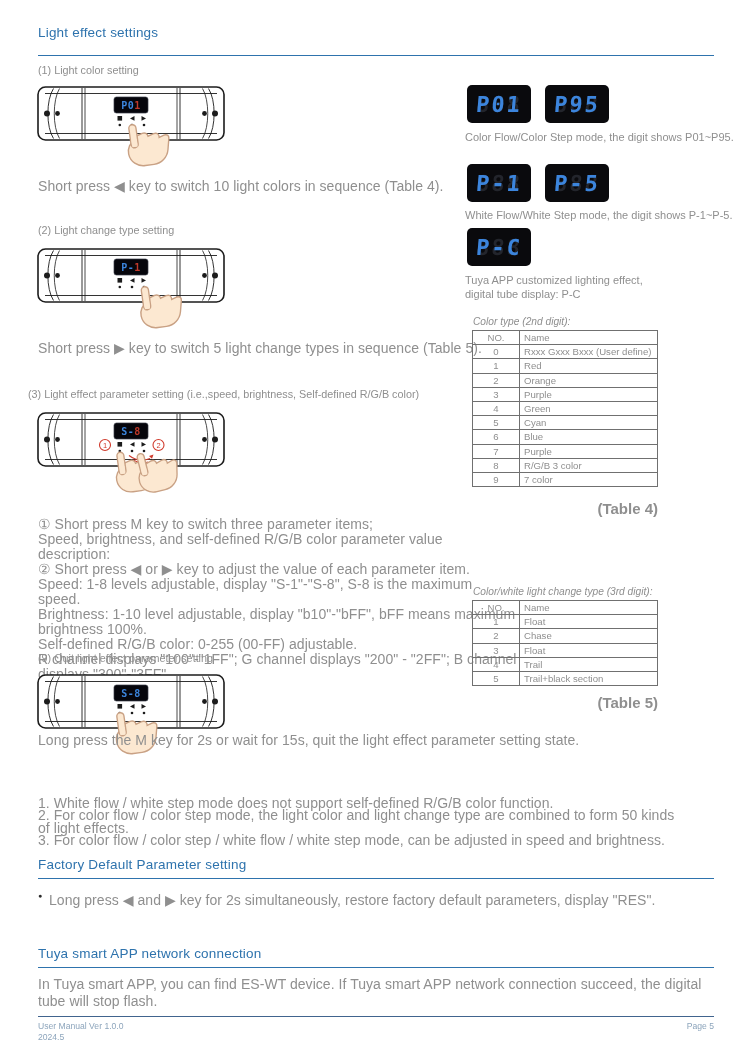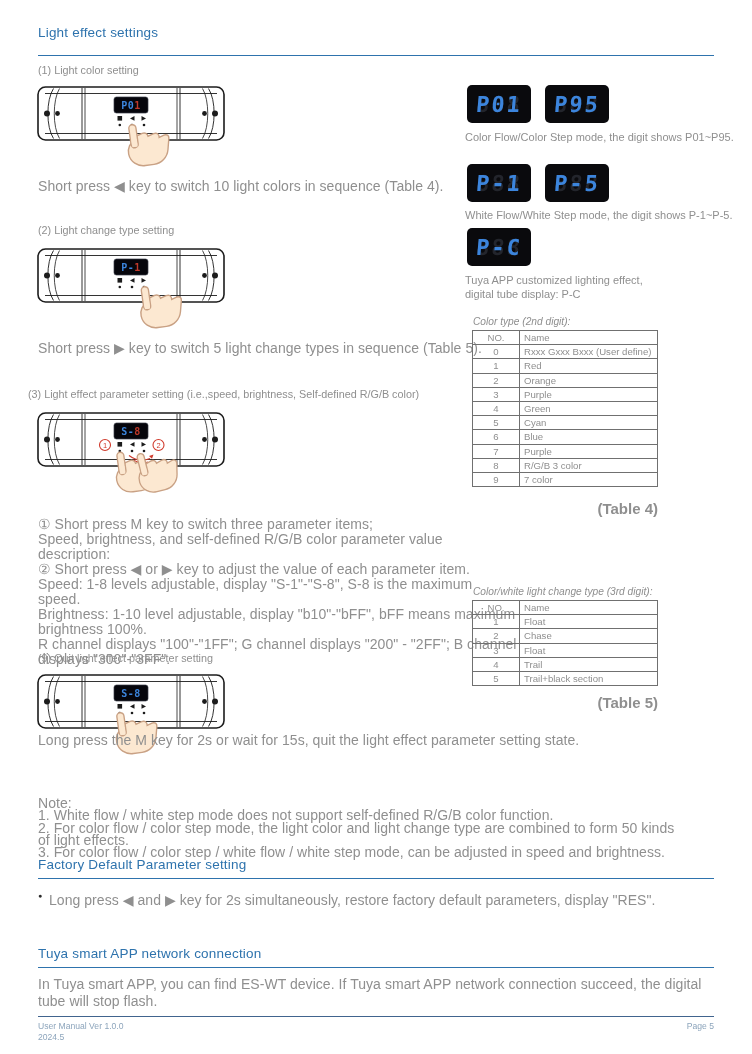--- a/index.html
+++ b/index.html
@@ -173,20 +173,21 @@
       <rect x="-1.7" y="9" width="3.4" height="5" style="fill:var(--hand-fill)"></rect>
     </g>
   </svg>
 
   <div class="abs body-t lines15" style="left:38px;top:517px;width:480px">
     <div>① Short press M key to switch three parameter items;</div>
     <div>Speed, brightness, and self-defined R/G/B color parameter value description:</div>
     <div>② Short press ◀ or ▶ key to adjust the value of each parameter item.</div>
     <div>Speed: 1-8 levels adjustable, display "S-1"-"S-8", S-8 is the maximum speed.</div>
     <div>Brightness: 1-10 level adjustable, display "b10"-"bFF", bFF means maximum brightness 100%.</div>
+    <div>Self-defined R/G/B color: 0-255 (00-FF) adjustable.</div>
     <div>R channel displays "100"-"1FF"; G channel displays "200" - "2FF"; B channel displays "300"-"3FF".</div>
   </div>
 
   <div class="abs sec-h" style="left:38px;top:652px">(9) Quit light effect parameter setting</div>
 
   <svg class="abs" style="left:36px;top:672px" width="192" height="100" viewBox="0 0 192 100">
     <rect x="2" y="3" width="186" height="53" rx="7.5" fill="#fff" style="stroke:var(--device-line)" stroke-width="1.6"></rect>
     <line x1="9" y1="9.5" x2="181" y2="9.5" style="stroke:var(--device-line)" stroke-width="0.9"></line>
     <line x1="9" y1="49.5" x2="181" y2="49.5" style="stroke:var(--device-line)" stroke-width="0.9"></line>
     <path d="M17.5,4.5 C10,16 10,43 17.5,54.5" fill="none" style="stroke:var(--device-line)" stroke-width="0.9"></path>
@@ -212,21 +213,20 @@
     <g transform="translate(84,41.5) rotate(-8) scale(1.55)">
       <path d="M2.3,7 l3.5,-1 c1.8,-0.5 3.3,0.5 3.5,2.3 l3.8,-1.1 c2,-0.6 3.5,0.6 3.2,2.8 l3.3,-1 c1.8,-0.5 3.2,0.7 2.8,2.5 l-1.6,7.2 c-1.1,4.8 -5.3,8.1 -10.2,8.1 h-5.6 c-5.1,0 -9.3,-3.7 -9.7,-8.8 c-0.3,-3.8 1.9,-7.2 5.4,-8.6 z" style="fill:var(--hand-fill);stroke:var(--hand-line)" stroke-width="0.9"></path>
       <rect x="-2.3" y="-0.5" width="4.6" height="15" rx="2.3" style="fill:var(--hand-fill);stroke:var(--hand-line)" stroke-width="0.9"></rect>
       <rect x="-1.7" y="9" width="3.4" height="5" style="fill:var(--hand-fill)"></rect>
     </g>
   </svg>
 
   <div class="abs body-t" style="left:38px;top:732px">Long press the M key for 2s or wait for 15s, quit the light effect parameter setting state.</div>
 
   <div class="abs body-t lines12" style="left:38px;top:797px;width:650px">
-    <div>Note:</div>
     <div>1. White flow / white step mode does not support self-defined R/G/B color function.</div>
     <div>2. For color flow / color step mode, the light color and light change type are combined to form 50 kinds of light effects.</div>
     <div>3. For color flow / color step / white flow / white step mode, can be adjusted in speed and brightness.</div>
   </div>
 
   <div class="abs h-blue" style="left:38px;top:857px">Factory Default Parameter setting</div>
   <div class="abs rule" style="left:38px;top:878px"></div>
   <div class="abs body-t" style="left:38px;top:892px;width:660px">
     <div class="bullet-line">Long press ◀ and ▶ key for 2s simultaneously, restore factory default parameters, display "RES".</div>
   </div>

